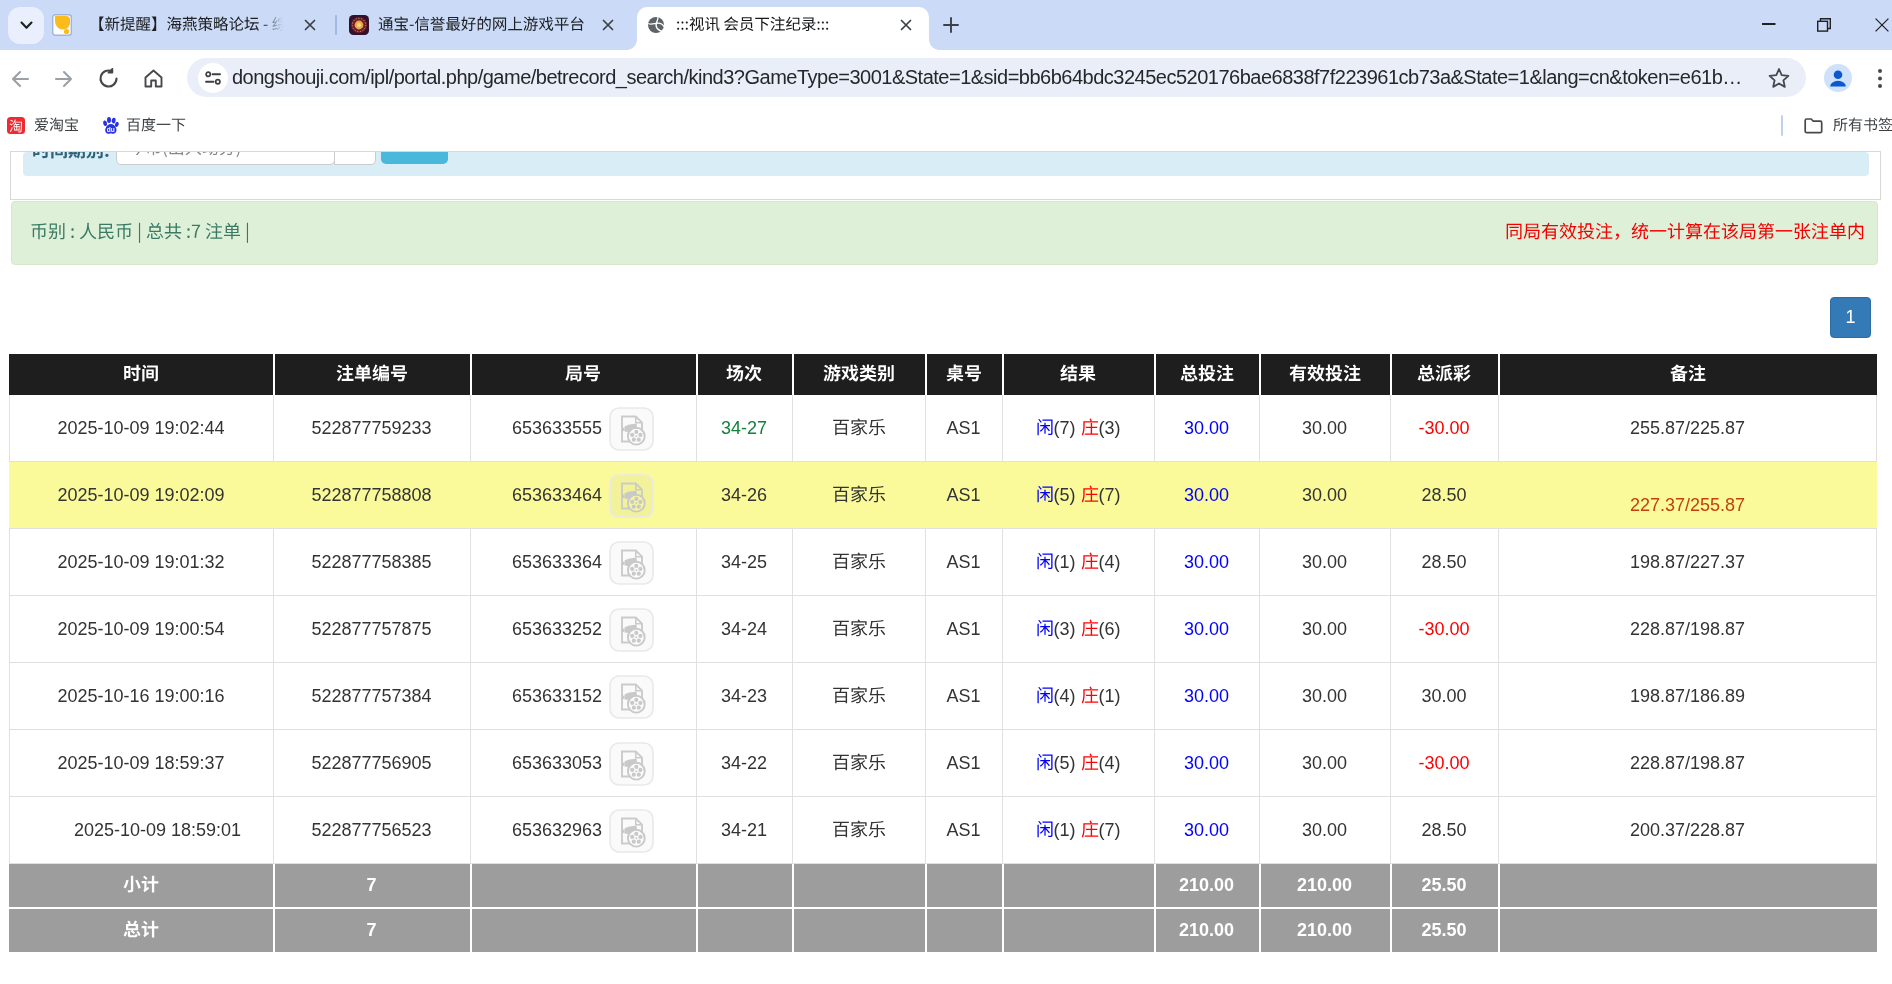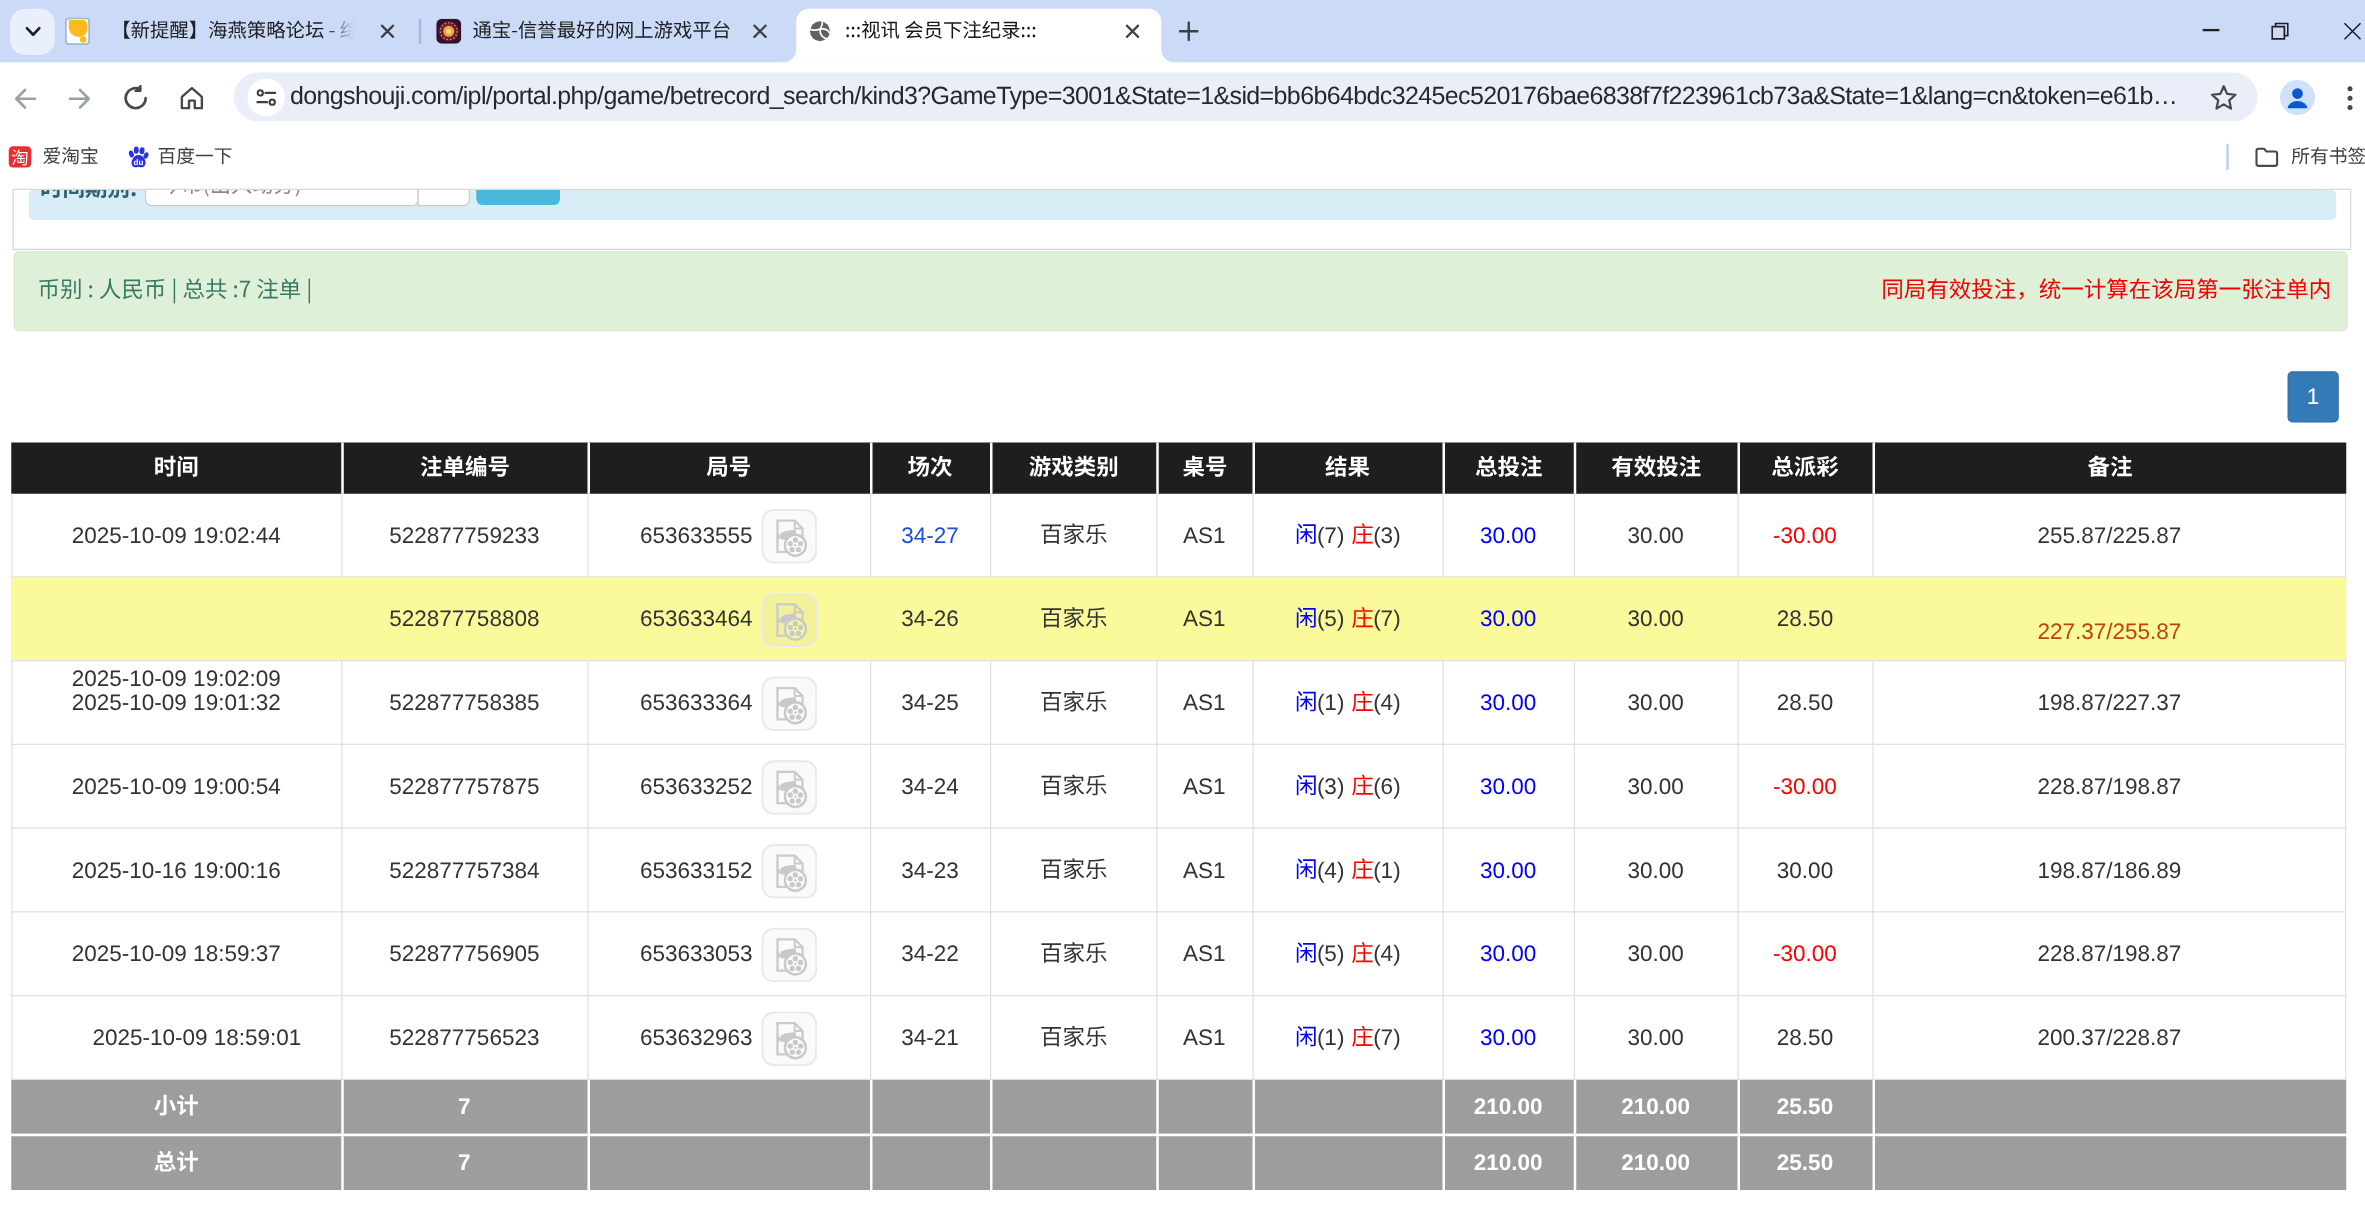--- a/index.html
+++ b/index.html
@@ -414,21 +414,21 @@
           <path d="M15.5 19.4 L19.3 17.7 L27.6 16.6 L28 23.8 L19.8 24.9 L15.5 24.4 Z" fill="#c9c9c9"></path>
 <circle cx="27.3" cy="29.2" r="8.4" fill="#fbfbfb" stroke="#c9c9c9" stroke-width="1.9"></circle>
 <circle cx="27.3" cy="24.9" r="2.1" fill="#c9c9c9"></circle>
 <circle cx="23.2" cy="27.9" r="2.1" fill="#c9c9c9"></circle>
 <circle cx="24.8" cy="32.7" r="2.1" fill="#c9c9c9"></circle>
 <circle cx="29.8" cy="32.7" r="2.1" fill="#c9c9c9"></circle>
 <circle cx="31.4" cy="27.9" r="2.1" fill="#c9c9c9"></circle>
 <circle cx="27.3" cy="29.2" r="1" fill="#c9c9c9"></circle>
 </svg>
       </div>
-<div style="position:absolute;left:696px;top:256px;width:96px;height:67px;display:flex;align-items:center;justify-content:center;font-size:18px;color:#1d4ed8;">34-27</div>
+<div style="position:absolute;left:696px;top:256px;width:96px;height:67px;display:flex;align-items:center;justify-content:center;font-size:18px;color:#15803d;">34-27</div>
 <div style="position:absolute;left:792px;top:256px;width:133px;height:67px;display:flex;align-items:center;justify-content:center">
         <svg width="54.0" height="20.9" viewBox="0 0 54.0 20.9" style="display:block">
           <g fill="#333" transform="scale(0.018) translate(0,880.0)">
             <path transform="translate(0.0,0) scale(1,-1)" d="M177 563V-81H253V-16H759V-81H837V563H497C510 608 524 662 536 713H937V786H64V713H449C442 663 431 607 420 563ZM253 241H759V54H253ZM253 310V493H759V310Z"></path>
             <path transform="translate(1000.0,0) scale(1,-1)" d="M423 824C436 802 450 775 461 750H84V544H157V682H846V544H923V750H551C539 780 519 817 501 847ZM790 481C734 429 647 363 571 313C548 368 514 421 467 467C492 484 516 501 537 520H789V586H209V520H438C342 456 205 405 80 374C93 360 114 329 121 315C217 343 321 383 411 433C430 415 446 395 460 374C373 310 204 238 78 207C91 191 108 165 116 148C236 185 391 256 489 324C501 300 510 277 516 254C416 163 221 69 61 32C76 15 92 -13 100 -32C244 12 416 95 530 182C539 101 521 33 491 10C473 -7 454 -10 427 -10C406 -10 372 -9 336 -5C348 -26 355 -56 356 -76C388 -77 420 -78 441 -78C487 -78 513 -70 545 -43C601 -1 625 124 591 253L639 282C693 136 788 20 916 -38C927 -18 949 9 966 23C840 73 744 186 697 319C752 355 806 395 852 432Z"></path>
             <path transform="translate(2000.0,0) scale(1,-1)" d="M236 278C187 189 109 94 38 32C56 20 86 -4 100 -17C169 52 253 158 309 254ZM692 247C765 167 851 55 891 -14L960 22C919 90 829 198 757 277ZM129 351C139 360 180 364 247 364H482V18C482 2 475 -3 458 -4C441 -4 382 -5 318 -3C329 -24 341 -57 345 -78C431 -78 482 -77 515 -64C547 -52 558 -30 558 18V364H924L925 440H558V641H482V440H201C219 515 237 609 245 698C462 703 716 723 875 763L832 829C679 789 398 770 171 764C169 648 143 519 135 486C126 450 117 427 104 422C112 403 125 367 129 351Z"></path>
           </g>
         </svg>
       </div>
 <div style="position:absolute;left:925px;top:256px;width:77px;height:67px;display:flex;align-items:center;justify-content:center;font-size:18px;color:#333;">AS1</div>
@@ -448,21 +448,21 @@
           </svg>
           <span>(3)</span>
         </span>
       </div>
 <div style="position:absolute;left:1154px;top:256px;width:105px;height:67px;display:flex;align-items:center;justify-content:center;font-size:18px;color:#0000ff;">30.00</div>
 <div style="position:absolute;left:1259px;top:256px;width:131px;height:67px;display:flex;align-items:center;justify-content:center;font-size:18px;color:#333;">30.00</div>
 <div style="position:absolute;left:1390px;top:256px;width:108px;height:67px;display:flex;align-items:center;justify-content:center;font-size:18px;color:#ff0000;">-30.00</div>
 <div style="position:absolute;left:1498px;top:256px;width:379px;height:67px;display:flex;align-items:center;justify-content:center;font-size:18px;color:#333;">255.87/225.87</div>
 <div style="position:absolute;left:9px;top:323px;width:1868px;height:67px;background:#fafa9b"></div>
 <div style="position:absolute;left:9px;top:389px;width:1868px;height:1px;background:#e0e0e0"></div>
-<div style="position:absolute;left:9px;top:323px;width:264px;height:67px;display:flex;align-items:center;justify-content:center;font-size:18px;color:#333;margin-top:48px;">2025-10-09 19:02:09</div>
+<div style="position:absolute;left:9px;top:323px;width:264px;height:67px;display:flex;align-items:center;justify-content:center;font-size:18px;color:#333;">2025-10-09 19:02:09</div>
 <div style="position:absolute;left:273px;top:323px;width:197px;height:67px;display:flex;align-items:center;justify-content:center;font-size:18px;color:#333;">522877758808</div>
 <div style="position:absolute;left:470px;top:323px;width:226px;height:67px;display:flex;align-items:center;justify-content:center;font-size:18px;color:#333">
         <span>653633464</span>
         <span style="width:7px"></span>
         <svg width="45" height="44" viewBox="0 0 45 44" style="display:block">
 <rect x="1" y="1" width="43" height="42" rx="9" fill="#f2f29a" stroke="#e9e9e9" stroke-width="1.6"></rect>
 <path d="M13 9.5 H26.8 L33 15.7 V34.5 H13 Z" fill="none" stroke="#cbcbcb" stroke-width="1.9"></path>
 <path d="M26.8 9.5 V15.7 H33" fill="none" stroke="#cbcbcb" stroke-width="1.6"></path>
 <path d="M13 19.8 L15.5 21.2 L15.5 23.6 L13 24.6 Z" fill="#c9c9c9"></path>
           <path d="M15.5 19.4 L19.3 17.7 L27.6 16.6 L28 23.8 L19.8 24.9 L15.5 24.4 Z" fill="#c9c9c9"></path>

